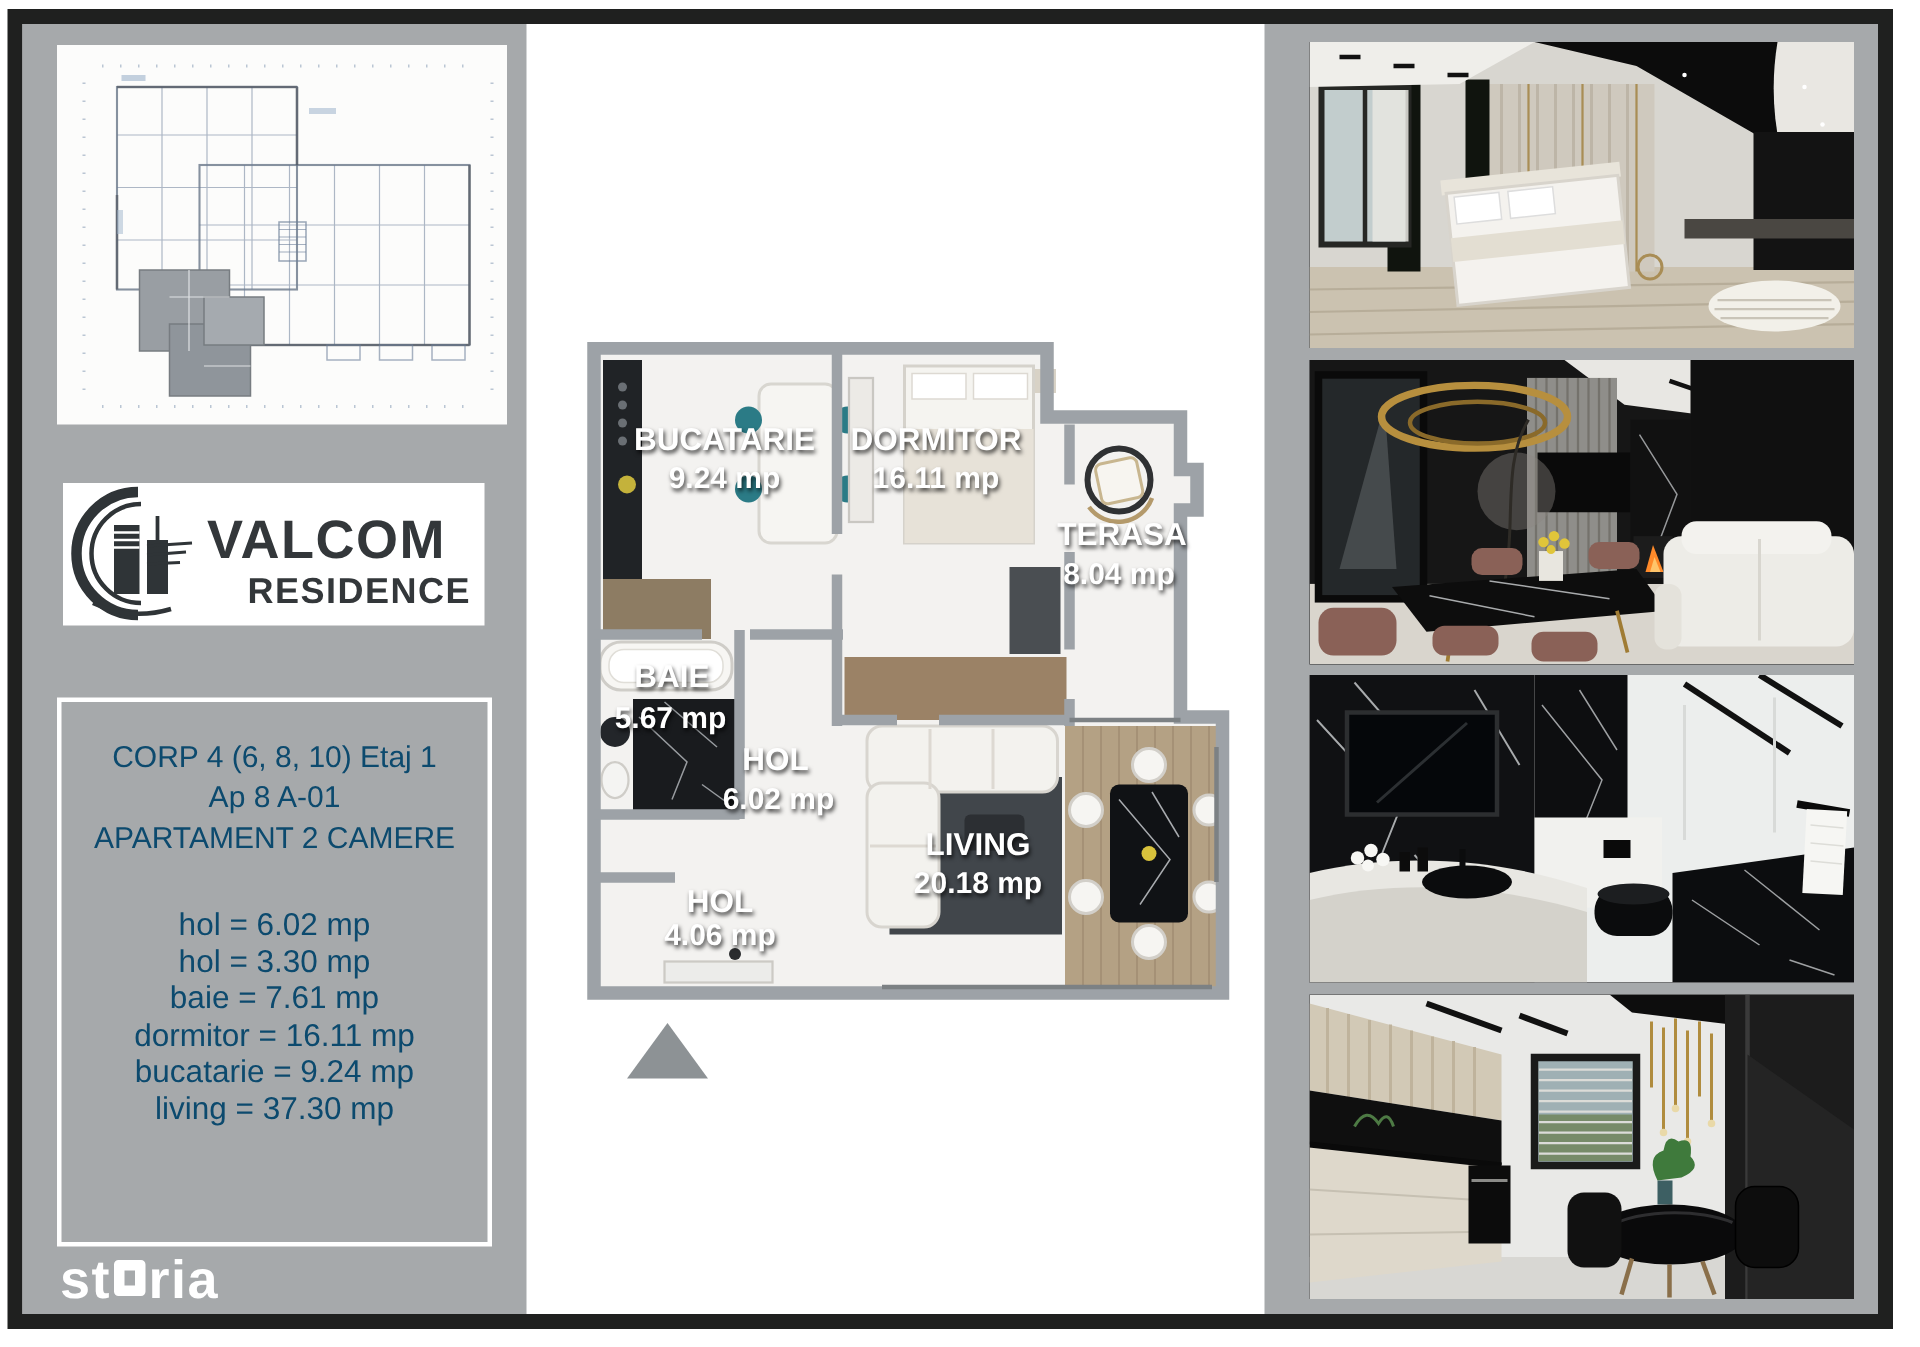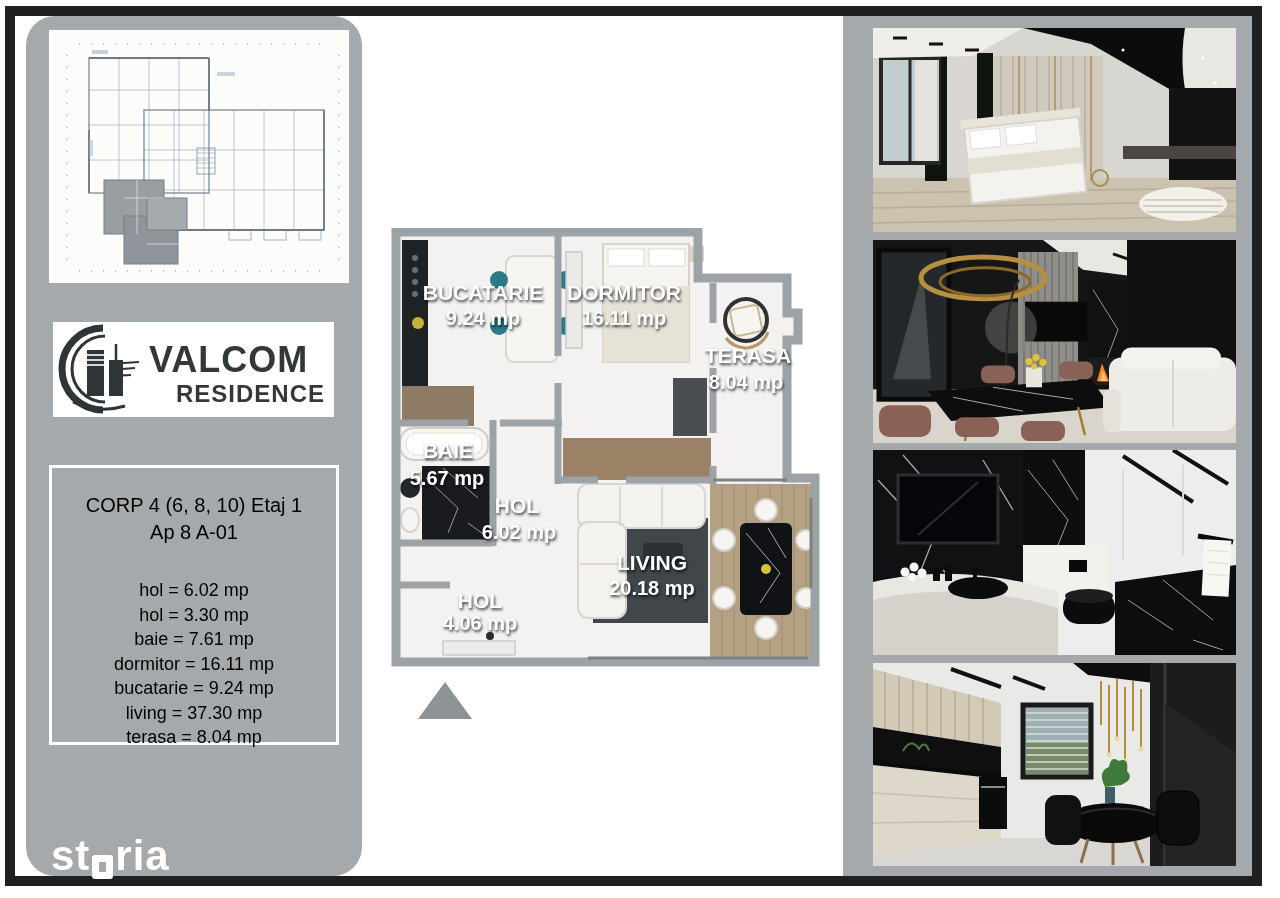--- a/index.html
+++ b/index.html
@@ -1,32 +1,32 @@
 <!DOCTYPE html>
 <html><head>
 <meta charset="utf-8">
 <style>
   * { box-sizing: border-box; margin: 0; padding: 0; }
   html,body { width:1280px; height:898px; background:#ffffff; font-family:"Liberation Sans", sans-serif; }
   .page { position:relative; width:1280px; height:898px; background:#fff; overflow:hidden; }
   .frame { position:absolute; left:5px; top:6px; width:1257px; height:880px;
            border:10px solid #1f201f; background:#ffffff; }
   .panel { position:absolute; top:0; height:860px; background:#a6a9ab; }
-  .left-panel  { left:11px;  width:336px;border-radius:29px; }
+  .left-panel  { left:0;  width:336px; }
   .right-panel { right:0; width:409px; }
 
   
   .miniplan-box { position:absolute; left:23px; top:14px; width:300px; height:253px; background:#fcfcfb; }
   .logo-box { position:absolute; left:27px; top:306px; width:281px; height:95px; background:#ffffff; }
-  .info-box { position:absolute; left:23px; top:449px; width:290px; height:280px;
-              border:3px solid #ffffff; color:#000000; text-align:center; }
+  .info-box { position:absolute; left:23px; top:449px; width:290px; height:366px;
+              border:3px solid #ffffff; color:#0c4a6e; text-align:center; }
   .info-head { margin-top:24px; font-size:20px; line-height:27px; font-weight:400; }
-  .room-list { margin-top:32px; font-size:18px; line-height:24.5px; font-weight:400; }
+  .room-list { margin-top:32px; font-size:21px; line-height:24.5px; font-weight:400; }
   .storia { position:absolute; left:25px; top:816px; color:#ffffff; font-weight:700;
-            font-size:42px; letter-spacing:1px; display:flex; align-items:flex-end; }
+            font-size:36px; letter-spacing:1px; display:flex; align-items:center; }
   .storia .oglyph { display:inline-block; width:21px; height:24px; border:7px solid #ffffff;
                     border-radius:3px; margin:0 2px; transform:translateY(-1px); }
 
   
   .plan-wrap { position:absolute; left:358px; top:196px; width:470px; height:530px; }
   .plan-svg { position:absolute; left:15px; top:16px; }
   .north-triangle { position:absolute; left:45px; top:470px; width:0; height:0;
             border-left:27px solid transparent; border-right:27px solid transparent;
             border-bottom:37px solid #8d9295; }
   .plan-label { font-weight:700; fill:#ffffff; text-anchor:middle;
@@ -129,29 +129,29 @@
           </g>
           <text x="96" y="50" font-size="36" font-weight="700" fill="#33373a" letter-spacing="1">VALCOM</text>
           <text x="272" y="80" font-size="24" font-weight="700" fill="#33373a" letter-spacing="1" text-anchor="end">RESIDENCE</text>
         </svg>
       </div>
 
       <div class="info-box">
         <div class="info-head">
           <div>CORP 4 (6, 8, 10) Etaj 1</div>
           <div>Ap 8 A-01</div>
+          <div>APARTAMENT 2 CAMERE</div>
         </div>
         <div class="room-list">
           <div>hol = 6.02 mp</div>
           <div>hol = 3.30 mp</div>
           <div>baie = 7.61 mp</div>
           <div>dormitor = 16.11 mp</div>
           <div>bucatarie = 9.24 mp</div>
           <div>living = 37.30 mp</div>
-          <div>terasa = 8.04 mp</div>
         </div>
       </div>
 
       <div class="storia">
         <span>st</span>
           <span class="oglyph"></span>
           <span>ria</span>
       </div>
     </div>
 

